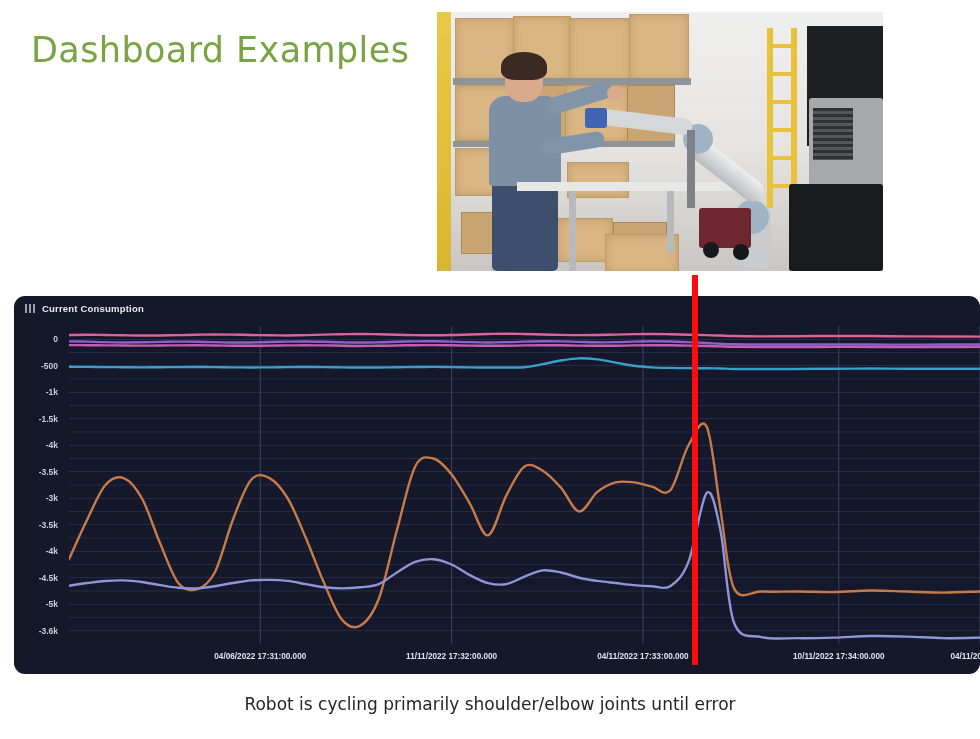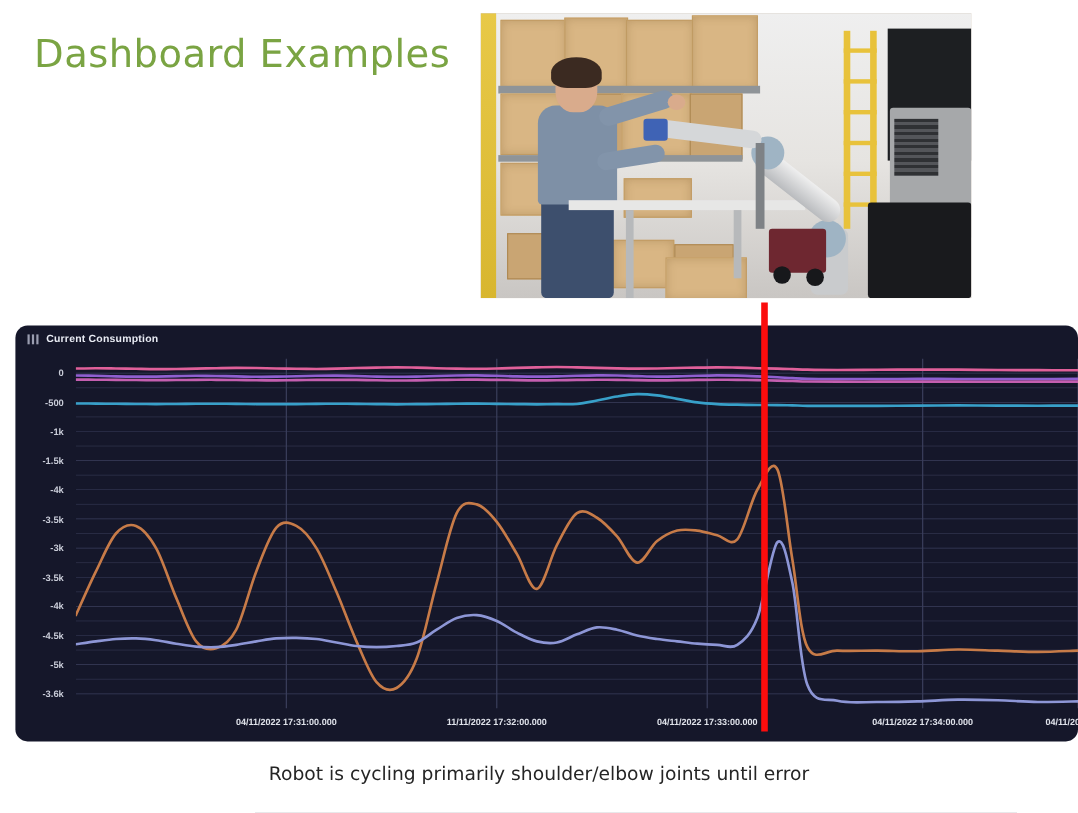--- a/index.html
+++ b/index.html
@@ -242,21 +242,21 @@
           <path d="M0.0,17.0 C3.3,16.9 13.3,16.5 20.0,16.5 C26.7,16.5 33.3,16.8 40.0,17.0 C46.7,17.2 53.3,17.3 60.0,17.5 C66.7,17.7 73.3,18.0 80.0,18.0 C86.7,18.0 93.3,17.9 100.0,17.8 C106.7,17.7 113.3,17.4 120.0,17.2 C126.7,17.0 133.3,16.7 140.0,16.5 C146.7,16.3 153.3,16.0 160.0,16.0 C166.7,16.0 173.3,16.0 180.0,16.2 C186.7,16.4 193.3,16.8 200.0,17.0 C206.7,17.2 213.3,17.4 220.0,17.5 C226.7,17.6 233.3,17.8 240.0,17.8 C246.7,17.7 253.3,17.5 260.0,17.2 C266.7,16.9 273.3,16.5 280.0,16.2 C286.7,15.9 293.3,15.7 300.0,15.5 C306.7,15.3 313.3,15.0 320.0,15.0 C326.7,15.0 333.3,15.3 340.0,15.5 C346.7,15.8 353.3,16.2 360.0,16.5 C366.7,16.8 373.3,17.0 380.0,17.2 C386.7,17.4 393.3,17.5 400.0,17.5 C406.7,17.5 413.3,17.3 420.0,17.0 C426.7,16.8 433.3,16.3 440.0,16.0 C446.7,15.7 453.3,15.3 460.0,15.0 C466.7,14.8 473.3,14.5 480.0,14.5 C486.7,14.5 493.3,14.8 500.0,15.0 C506.7,15.3 513.3,15.7 520.0,16.0 C526.7,16.3 533.3,16.6 540.0,16.8 C546.7,17.0 553.3,17.2 560.0,17.2 C566.7,17.2 573.3,17.2 580.0,17.0 C586.7,16.8 593.3,16.5 600.0,16.2 C606.7,15.9 613.3,15.6 620.0,15.4 C626.7,15.2 633.3,15.0 640.0,15.0 C646.7,15.0 653.3,15.3 660.0,15.5 C666.7,15.8 673.3,16.2 680.0,16.5 C686.7,16.8 694.2,16.9 700.0,17.2 C705.8,17.4 710.0,17.7 715.0,18.0 C720.0,18.3 722.5,18.8 730.0,19.0 C737.5,19.3 748.3,19.5 760.0,19.5 C771.7,19.5 786.7,19.3 800.0,19.2 C813.3,19.1 826.7,18.8 840.0,18.8 C853.3,18.8 866.7,18.9 880.0,19.0 C893.3,19.1 906.7,19.4 920.0,19.5 C933.3,19.6 946.7,19.7 960.0,19.8 C973.3,19.9 993.3,20.0 1000.0,20.0" fill="none" stroke="#e0609a" stroke-width="2.4" stroke-linejoin="round" stroke-linecap="round" vector-effect="non-scaling-stroke"></path>
           <path d="M0.0,29.0 C3.3,29.1 13.3,29.3 20.0,29.5 C26.7,29.8 33.3,30.3 40.0,30.5 C46.7,30.8 53.3,31.0 60.0,31.0 C66.7,31.0 73.3,31.0 80.0,30.8 C86.7,30.6 93.3,30.2 100.0,30.0 C106.7,29.8 113.3,29.5 120.0,29.5 C126.7,29.5 133.3,29.6 140.0,29.8 C146.7,30.0 153.3,30.3 160.0,30.5 C166.7,30.7 173.3,31.1 180.0,31.2 C186.7,31.3 193.3,31.2 200.0,31.0 C206.7,30.8 213.3,30.5 220.0,30.2 C226.7,30.0 233.3,29.7 240.0,29.5 C246.7,29.3 253.3,29.1 260.0,29.2 C266.7,29.2 273.3,29.5 280.0,29.8 C286.7,30.1 293.3,30.6 300.0,30.8 C306.7,31.0 313.3,31.2 320.0,31.2 C326.7,31.2 333.3,31.0 340.0,30.8 C346.7,30.6 353.3,30.1 360.0,29.8 C366.7,29.5 373.3,29.2 380.0,29.0 C386.7,28.8 393.3,28.7 400.0,28.8 C406.7,28.9 413.3,29.2 420.0,29.5 C426.7,29.8 433.3,30.3 440.0,30.5 C446.7,30.8 453.3,31.0 460.0,31.0 C466.7,31.0 473.3,30.8 480.0,30.5 C486.7,30.3 493.3,29.8 500.0,29.5 C506.7,29.2 513.3,28.9 520.0,28.8 C526.7,28.7 533.3,28.8 540.0,29.0 C546.7,29.2 553.3,29.7 560.0,30.0 C566.7,30.3 573.3,30.7 580.0,30.8 C586.7,30.9 593.3,30.7 600.0,30.5 C606.7,30.3 613.3,29.8 620.0,29.5 C626.7,29.2 633.3,28.9 640.0,28.8 C646.7,28.8 653.3,28.9 660.0,29.2 C666.7,29.5 673.3,30.0 680.0,30.5 C686.7,31.0 694.2,31.5 700.0,32.0 C705.8,32.5 710.0,33.1 715.0,33.5 C720.0,33.9 722.5,34.3 730.0,34.5 C737.5,34.8 748.3,34.9 760.0,35.0 C771.7,35.1 786.7,35.0 800.0,35.0 C813.3,35.0 826.7,34.8 840.0,34.8 C853.3,34.8 866.7,34.9 880.0,35.0 C893.3,35.1 906.7,35.2 920.0,35.2 C933.3,35.2 946.7,35.1 960.0,35.0 C973.3,34.9 993.3,34.8 1000.0,34.8" fill="none" stroke="#8f5fd0" stroke-width="2.4" stroke-linejoin="round" stroke-linecap="round" vector-effect="non-scaling-stroke"></path>
           <path d="M0.0,36.0 C3.3,36.0 13.3,36.1 20.0,36.2 C26.7,36.3 33.3,36.4 40.0,36.5 C46.7,36.6 53.3,36.7 60.0,36.8 C66.7,36.9 73.3,37.0 80.0,37.0 C86.7,37.0 93.3,36.9 100.0,36.8 C106.7,36.7 113.3,36.6 120.0,36.5 C126.7,36.4 133.3,36.3 140.0,36.4 C146.7,36.4 153.3,36.7 160.0,36.8 C166.7,36.9 173.3,37.1 180.0,37.2 C186.7,37.3 193.3,37.4 200.0,37.4 C206.7,37.4 213.3,37.1 220.0,37.0 C226.7,36.9 233.3,36.7 240.0,36.6 C246.7,36.5 253.3,36.4 260.0,36.4 C266.7,36.4 273.3,36.5 280.0,36.6 C286.7,36.7 293.3,37.0 300.0,37.2 C306.7,37.4 313.3,37.6 320.0,37.6 C326.7,37.6 333.3,37.5 340.0,37.4 C346.7,37.3 353.3,37.0 360.0,36.8 C366.7,36.6 373.3,36.3 380.0,36.2 C386.7,36.1 393.3,36.0 400.0,36.0 C406.7,36.0 413.3,36.2 420.0,36.4 C426.7,36.6 433.3,36.8 440.0,37.0 C446.7,37.2 453.3,37.4 460.0,37.4 C466.7,37.4 473.3,37.3 480.0,37.2 C486.7,37.1 493.3,36.8 500.0,36.6 C506.7,36.4 513.3,36.2 520.0,36.2 C526.7,36.2 533.3,36.3 540.0,36.4 C546.7,36.5 553.3,36.8 560.0,37.0 C566.7,37.2 573.3,37.4 580.0,37.4 C586.7,37.4 593.3,37.3 600.0,37.2 C606.7,37.1 613.3,36.8 620.0,36.6 C626.7,36.4 633.3,36.2 640.0,36.2 C646.7,36.2 653.3,36.3 660.0,36.4 C666.7,36.5 673.3,36.8 680.0,37.0 C686.7,37.2 694.2,37.5 700.0,37.8 C705.8,38.0 710.0,38.3 715.0,38.5 C720.0,38.7 722.5,39.0 730.0,39.2 C737.5,39.4 748.3,39.5 760.0,39.6 C771.7,39.7 786.7,39.6 800.0,39.6 C813.3,39.6 826.7,39.4 840.0,39.4 C853.3,39.4 866.7,39.5 880.0,39.6 C893.3,39.7 906.7,39.8 920.0,39.8 C933.3,39.8 946.7,39.7 960.0,39.6 C973.3,39.5 993.3,39.4 1000.0,39.4" fill="none" stroke="#c45fb0" stroke-width="2.4" stroke-linejoin="round" stroke-linecap="round" vector-effect="non-scaling-stroke"></path>
           <path d="M0.0,77.0 C3.3,77.0 13.3,77.1 20.0,77.2 C26.7,77.3 33.3,77.4 40.0,77.5 C46.7,77.6 53.3,77.7 60.0,77.8 C66.7,77.9 73.3,78.0 80.0,78.0 C86.7,78.0 93.3,77.9 100.0,77.8 C106.7,77.7 113.3,77.6 120.0,77.5 C126.7,77.4 133.3,77.4 140.0,77.4 C146.7,77.4 153.3,77.5 160.0,77.6 C166.7,77.7 173.3,77.9 180.0,78.0 C186.7,78.1 193.3,78.2 200.0,78.2 C206.7,78.2 213.3,78.1 220.0,78.0 C226.7,77.9 233.3,77.7 240.0,77.6 C246.7,77.5 253.3,77.4 260.0,77.4 C266.7,77.4 273.3,77.5 280.0,77.6 C286.7,77.7 293.3,77.9 300.0,78.0 C306.7,78.1 313.3,78.4 320.0,78.4 C326.7,78.4 333.3,78.3 340.0,78.2 C346.7,78.1 353.3,77.9 360.0,77.8 C366.7,77.7 373.3,77.5 380.0,77.4 C386.7,77.3 393.3,77.2 400.0,77.2 C406.7,77.2 413.3,77.5 420.0,77.6 C426.7,77.7 433.3,77.9 440.0,78.0 C446.7,78.1 453.3,78.4 460.0,78.4 C466.7,78.4 473.3,78.3 480.0,78.2 C486.7,78.1 493.3,78.8 500.0,77.8 C506.7,76.8 513.3,74.1 520.0,72.0 C526.7,69.9 533.3,66.8 540.0,65.0 C546.7,63.2 553.3,61.3 560.0,61.0 C566.7,60.7 573.3,61.7 580.0,63.0 C586.7,64.3 593.3,67.0 600.0,69.0 C606.7,71.0 613.3,73.5 620.0,75.0 C626.7,76.5 633.3,77.3 640.0,78.0 C646.7,78.7 653.3,78.8 660.0,79.0 C666.7,79.3 673.3,79.4 680.0,79.5 C686.7,79.6 694.2,79.7 700.0,79.8 C705.8,79.9 710.0,80.0 715.0,80.2 C720.0,80.4 722.5,80.8 730.0,81.0 C737.5,81.2 748.3,81.2 760.0,81.2 C771.7,81.2 786.7,81.1 800.0,81.0 C813.3,80.9 826.7,80.7 840.0,80.6 C853.3,80.5 866.7,80.2 880.0,80.2 C893.3,80.2 906.7,80.5 920.0,80.6 C933.3,80.7 946.7,80.8 960.0,80.8 C973.3,80.8 993.3,80.6 1000.0,80.6" fill="none" stroke="#38a0c9" stroke-width="2.4" stroke-linejoin="round" stroke-linecap="round" vector-effect="non-scaling-stroke"></path>
           <path d="M0.0,440.0 C3.3,427.5 13.3,388.3 20.0,365.0 C26.7,341.7 33.3,313.0 40.0,300.0 C46.7,287.0 53.3,282.8 60.0,287.0 C66.7,291.2 73.3,304.5 80.0,325.0 C86.7,345.5 93.3,383.3 100.0,410.0 C106.7,436.7 113.3,470.5 120.0,485.0 C126.7,499.5 133.3,500.3 140.0,497.0 C146.7,493.7 153.3,487.0 160.0,465.0 C166.7,443.0 173.3,394.2 180.0,365.0 C186.7,335.8 193.3,303.0 200.0,290.0 C206.7,277.0 213.3,281.2 220.0,287.0 C226.7,292.8 233.3,306.2 240.0,325.0 C246.7,343.8 253.3,373.3 260.0,400.0 C266.7,426.7 273.3,459.2 280.0,485.0 C286.7,510.8 293.3,541.7 300.0,555.0 C306.7,568.3 313.3,571.7 320.0,565.0 C326.7,558.3 333.3,545.0 340.0,515.0 C346.7,485.0 353.3,426.7 360.0,385.0 C366.7,343.3 373.3,287.5 380.0,265.0 C386.7,242.5 393.3,247.5 400.0,250.0 C406.7,252.5 413.3,265.8 420.0,280.0 C426.7,294.2 433.3,315.8 440.0,335.0 C446.7,354.2 453.3,397.5 460.0,395.0 C466.7,392.5 473.3,341.7 480.0,320.0 C486.7,298.3 493.3,272.8 500.0,265.0 C506.7,257.2 513.3,266.3 520.0,273.0 C526.7,279.7 533.3,292.2 540.0,305.0 C546.7,317.8 553.3,348.7 560.0,350.0 C566.7,351.3 573.3,322.2 580.0,313.0 C586.7,303.8 593.3,298.0 600.0,295.0 C606.7,292.0 613.3,293.7 620.0,295.0 C626.7,296.3 633.3,300.5 640.0,303.0 C646.7,305.5 653.3,323.0 660.0,310.0 C666.7,297.0 673.3,245.0 680.0,225.0 C686.7,205.0 694.2,170.0 700.0,190.0 C705.8,210.0 710.0,294.2 715.0,345.0 C720.0,395.8 722.5,469.0 730.0,495.0 C737.5,521.0 748.3,500.0 760.0,501.0 C771.7,502.0 786.7,500.8 800.0,501.0 C813.3,501.2 826.7,502.3 840.0,502.0 C853.3,501.7 866.7,499.2 880.0,499.0 C893.3,498.8 906.7,500.3 920.0,501.0 C933.3,501.7 946.7,503.0 960.0,503.0 C973.3,503.0 993.3,501.3 1000.0,501.0" fill="none" stroke="#c77b48" stroke-width="2.4" stroke-linejoin="round" stroke-linecap="round" vector-effect="non-scaling-stroke"></path>
           <path d="M0.0,490.0 C3.3,489.2 13.3,486.5 20.0,485.0 C26.7,483.5 33.3,481.8 40.0,481.0 C46.7,480.2 53.3,479.7 60.0,480.0 C66.7,480.3 73.3,481.5 80.0,483.0 C86.7,484.5 93.3,487.2 100.0,489.0 C106.7,490.8 113.3,493.0 120.0,494.0 C126.7,495.0 133.3,495.5 140.0,495.0 C146.7,494.5 153.3,492.7 160.0,491.0 C166.7,489.3 173.3,486.8 180.0,485.0 C186.7,483.2 193.3,481.0 200.0,480.0 C206.7,479.0 213.3,478.8 220.0,479.0 C226.7,479.2 233.3,479.7 240.0,481.0 C246.7,482.3 253.3,485.0 260.0,487.0 C266.7,489.0 273.3,491.7 280.0,493.0 C286.7,494.3 293.3,495.0 300.0,495.0 C306.7,495.0 313.3,494.3 320.0,493.0 C326.7,491.7 333.3,491.7 340.0,487.0 C346.7,482.3 353.3,472.0 360.0,465.0 C366.7,458.0 373.3,449.2 380.0,445.0 C386.7,440.8 393.3,439.2 400.0,440.0 C406.7,440.8 413.3,445.0 420.0,450.0 C426.7,455.0 433.3,464.2 440.0,470.0 C446.7,475.8 453.3,482.2 460.0,485.0 C466.7,487.8 473.3,489.0 480.0,487.0 C486.7,485.0 493.3,477.3 500.0,473.0 C506.7,468.7 513.3,462.3 520.0,461.0 C526.7,459.7 533.3,462.7 540.0,465.0 C546.7,467.3 553.3,472.3 560.0,475.0 C566.7,477.7 573.3,479.3 580.0,481.0 C586.7,482.7 593.3,483.7 600.0,485.0 C606.7,486.3 613.3,488.0 620.0,489.0 C626.7,490.0 633.3,490.7 640.0,491.0 C646.7,491.3 653.3,498.7 660.0,491.0 C666.7,483.3 673.3,474.3 680.0,445.0 C686.7,415.7 694.2,325.0 700.0,315.0 C705.8,305.0 710.0,344.2 715.0,385.0 C720.0,425.8 722.5,526.3 730.0,560.0 C737.5,593.7 748.3,582.2 760.0,587.0 C771.7,591.8 786.7,588.8 800.0,589.0 C813.3,589.2 826.7,588.7 840.0,588.0 C853.3,587.3 866.7,585.3 880.0,585.0 C893.3,584.7 906.7,585.3 920.0,586.0 C933.3,586.7 946.7,588.7 960.0,589.0 C973.3,589.3 993.3,588.2 1000.0,588.0" fill="none" stroke="#8d96d6" stroke-width="2.4" stroke-linejoin="round" stroke-linecap="round" vector-effect="non-scaling-stroke"></path>
         </g>
     </svg>
   </div>
   <div class="xlabels">
-      <div class="xlab" style="left: 21%;">04/11/2022 17:31:00.000</div>
+      <div class="xlab" style="left: 21%;">04/06/2022 17:31:00.000</div>
       <div class="xlab" style="left: 42%;">11/11/2022 17:32:00.000</div>
       <div class="xlab" style="left: 63%;">04/11/2022 17:33:00.000</div>
-      <div class="xlab" style="left: 84.5%;">04/11/2022 17:34:00.000</div>
+      <div class="xlab" style="left: 84.5%;">10/11/2022 17:34:00.000</div>
       <div class="xlab" style="left: 100%;">04/11/2022 17:3</div>
     </div>
 </div>
 
 <div class="caption">Robot is cycling primarily shoulder/elbow joints until error</div>
 
 </body></html>

